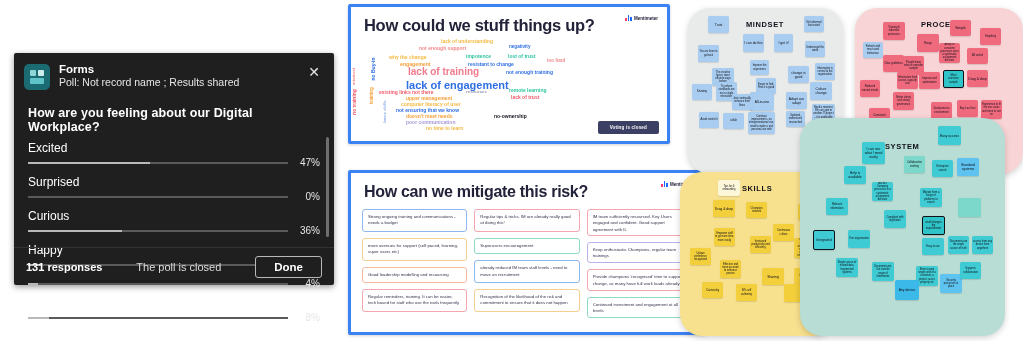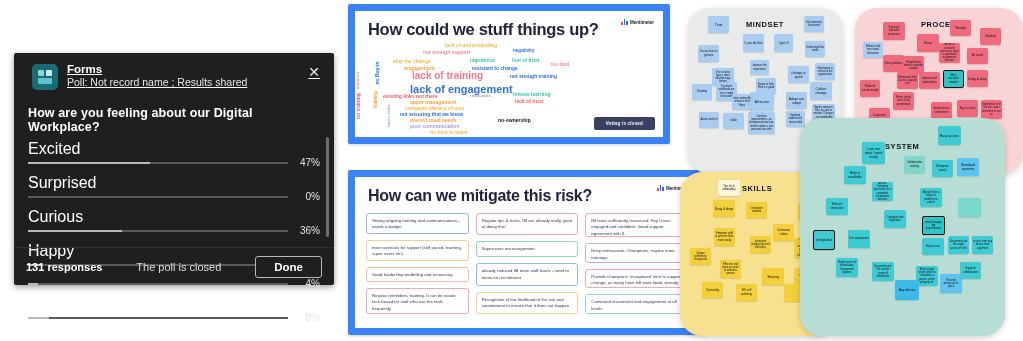--- a/index.html
+++ b/index.html
@@ -11,41 +11,41 @@
   }
   #canvas { position: relative; width: 1023px; height: 341px; background: #ffffff; }
 
   
   #poll {
     position: absolute; left: 14px; top: 53px; width: 320px; height: 232px;
     background: #1f1f1f; color: #ffffff;
     border-radius: 2px;
     box-shadow: 0 2px 6px rgba(0,0,0,.4);
   }
-  #poll-header { display: flex; align-items: flex-start; padding: 10px 10px 6px 18px; text-decoration: underline; }
+  #poll-header { display: flex; align-items: flex-start; padding: 10px 10px 6px 10px; }
   #forms-icon {
     width: 26px; height: 26px; border-radius: 5px; flex: 0 0 26px;
     background: #1a6b72; position: relative; margin-right: 9px; margin-top: 1px;
   }
   #forms-icon .g1 { position:absolute; left:6px; top:6px; width:6px; height:6px; background:#8fd6d9; border-radius:1px;}
   #forms-icon .g2 { position:absolute; left:14px; top:6px; width:6px; height:6px; background:#cfeced; border-radius:1px;}
   #forms-icon .g3 { position:absolute; left:6px; top:14px; width:14px; height:6px; background:#5fc3c8; border-radius:1px;}
   .poll-app-title { font-size: 11.5px; font-weight: bold; line-height: 13px; color: #ffffff; }
   .poll-app-sub { font-size: 10.5px; line-height: 13px; color: #e6e6e6; }
   #poll-close {
     margin-left: auto; font-size: 14px; line-height: 14px; color: #e6e6e6;
     cursor: pointer; padding: 2px 4px; font-family: "Liberation Sans", sans-serif;
   }
   #poll-question {
     font-size: 12.5px; font-weight: bold; color: #ffffff;
     padding: 10px 14px 8px 14px; letter-spacing: .1px;
   }
   #poll-options { padding: 0 14px 0 14px; position: relative; }
   .opt { position: relative; margin-bottom: 8px; }
-  .opt-label { font-size: 16px; color: #ffffff; line-height: 13px; }
+  .opt-label { font-size: 12px; color: #ffffff; line-height: 13px; }
   .opt-row { display: flex; align-items: center; gap: 6px; margin-top: 2px; }
   .opt-track { flex: 1 1 auto; height: 2px; background: #5a5a5a; position: relative; }
   .opt-fill { position: absolute; left: 0; top: 0; height: 2px; background: #b9b9b9; }
   .opt-pct { font-size: 10px; color: #e6e6e6; width: 26px; text-align: right; flex: 0 0 26px; }
   #poll-scrollbar {
     position: absolute; right: 5px; top: 84px; width: 3px; height: 100px;
     background: #6e6e6e; border-radius: 2px; cursor: pointer;
   }
   #poll-footer {
     position: absolute; left: 0; right: 0; bottom: 0; height: 38px;
@@ -54,21 +54,21 @@
   #poll-responses { font-size: 11px; font-weight: bold; color: #ffffff; }
   #poll-status { font-size: 11px; color: #dcdcdc; margin: 0 auto; }
   #poll-done {
     font-size: 11.5px; font-weight: bold; color: #ffffff; background: #1f1f1f;
     border: 1px solid #b9b9b9; border-radius: 3px; padding: 4px 18px; cursor: pointer;
   }
 
   
   .menti {
     position: absolute; background: #ffffff;
-    border: 7px solid #3b82f6; border-radius: 2px;
+    border: 3px solid #3b82f6; border-radius: 2px;
     box-shadow: 0 1px 3px rgba(0,0,0,.18);
   }
   #slide-wordcloud { left: 348px; top: 4px; width: 322px; height: 140px; }
   #slide-mitigate  { left: 348px; top: 170px; width: 358px; height: 165px; }
   .menti-title {
     position: absolute; left: 13px; top: 9px;
     font-size: 16.5px; font-weight: bold; color: #22223a; letter-spacing: -.3px;
   }
   #slide-mitigate .menti-title { font-size: 16px; top: 10px; }
   .menti-logo { position: absolute; right: 9px; top: 8px; display: flex; align-items: center; gap: 2px; }

